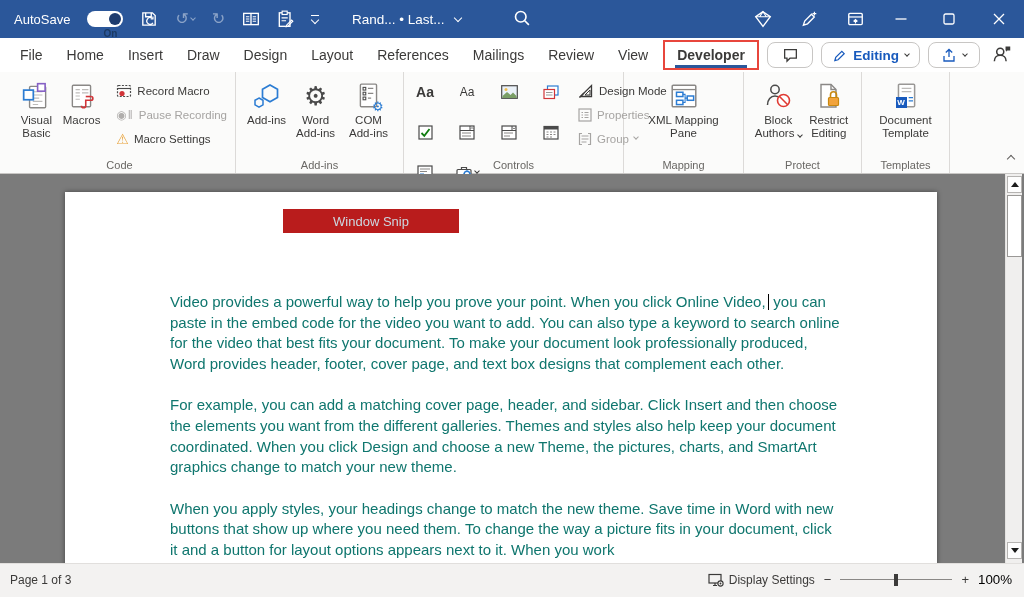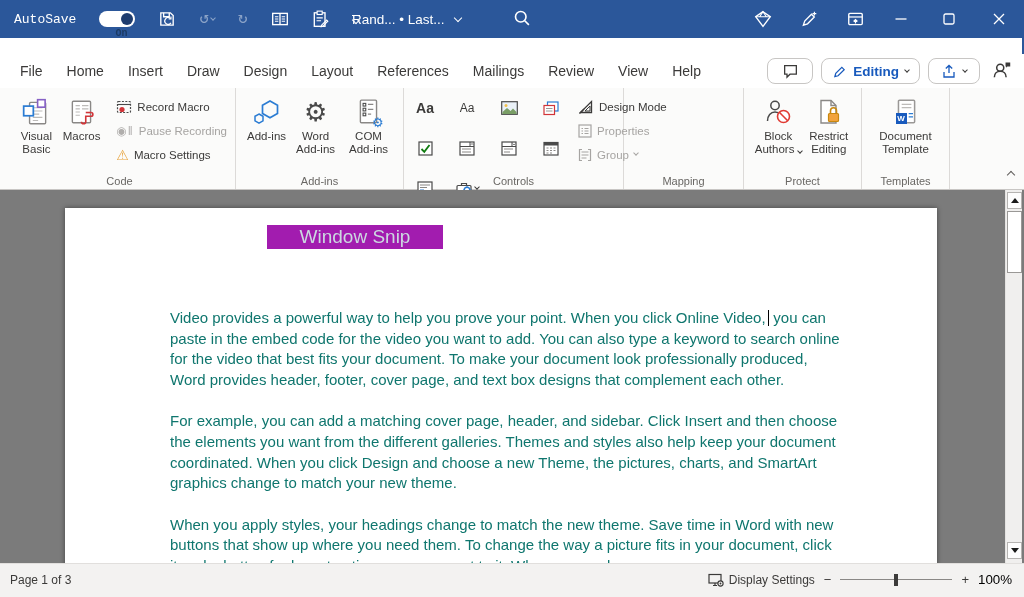--- a/index.html
+++ b/index.html
@@ -6,21 +6,21 @@
   html,body { width:1024px; height:597px; overflow:hidden; }
   body { font-family:"Liberation Sans", sans-serif; background:#fff; }
   button { background:none; border:none; padding:0; font-family:inherit; cursor:default; }
 
   .app { width:1024px; height:597px; position:relative; display:flex; flex-direction:column;
          box-shadow: inset -2px -2px 0 #2b579a; }
 
   
   .titlebar { height:38px; background:#2b579a; color:#fff; display:flex; align-items:center;
               position:relative; flex:0 0 auto; padding-left:14px; }
-  .tb-left { display:flex; align-items:center; gap:23px;font-family:Liberation Mono, monospace; }
+  .tb-left { display:flex; align-items:center; gap:17px; }
   .autosave-label { font-size:13px; }
   .toggle { width:36px; height:16px; background:#fff; border-radius:8px; position:relative;
             display:flex; align-items:center; }
   .toggle-text { font-size:10px; font-weight:bold; color:#1b3a63; padding-left:16px;margin-top:28px; }
   .knob { position:absolute; right:2px; top:2px; width:12px; height:12px; border-radius:50%; background:#1e3c6e; }
   .tbtn { color:#fff; display:flex; align-items:center; gap:2px; }
   .dim { opacity:.45; }
   .uglyph { font-size:16px; line-height:16px; }
   .tb-title { position:absolute; left:352px; top:0; height:38px; display:flex; align-items:center;
               gap:10px; font-size:13.5px; color:#fff; }
@@ -32,21 +32,21 @@
   
   .cv { display:inline-block; width:6px; height:6px; border-right:1.5px solid currentColor;
         border-bottom:1.5px solid currentColor; transform:rotate(45deg); margin-top:-3px; }
   .cv.up { transform:rotate(-135deg); margin-top:3px; }
   .cv.small { width:4px; height:4px; }
   .qat-more { display:flex; flex-direction:column; align-items:center; }
   .qat-more .bar { width:8px; height:1.4px; background:#fff; margin-bottom:2px; }
 
   
   .tabrow { height:34px; background:#fff; display:flex; align-items:center; padding-left:8px;
-            position:relative; flex:0 0 auto;margin-top:16px; }
+            position:relative; flex:0 0 auto; }
   .tab { font-size:14px; color:#3b3a39; padding:0 12px; line-height:32px; white-space:nowrap; }
   .tab-dev-box { border:2px solid #e8463c; height:30px; display:flex; align-items:center;
                  padding:0 10px; margin:0 3px; }
   .tab-dev-box .dev-label { font-size:14px; font-weight:bold; color:#3b3a39;
                  border-bottom:3px solid #2b579a; padding:2px 2px 2px; line-height:17px; }
   .tr-right { position:absolute; right:12px; top:4px; display:flex; align-items:center; gap:8px; }
   .pill-btn { border:1px solid #c8c6c4; border-radius:8px; height:26px; display:flex;
               align-items:center; justify-content:center; gap:6px; padding:0 10px;
               font-size:13.5px; color:#185abd; font-weight:bold; background:#fff; }
 
@@ -75,22 +75,22 @@
   .pause-glyph { font-size:12px; color:#b0aeac; letter-spacing:1px; }
   .rel { position:relative; }
   .w-badge { position:absolute; left:3px; bottom:3px; width:11px; height:11px; background:#185abd;
              color:#fff; font-size:8px; font-weight:bold; display:flex; align-items:center;
              justify-content:center; }
 
   
   .docarea { flex:1 1 auto; background:#7b7b7b; position:relative; overflow:hidden; }
   .page { position:absolute; left:65px; top:18px; width:872px; height:420px; background:#fff;
           box-shadow:0 0 5px rgba(0,0,0,.45); }
-  .watermark { position:absolute; left:202px; top:17px; width:176px; height:24px;
-               background:#a21caf; color:#ccd8e1; font-size:19px; display:flex;
+  .watermark { position:absolute; left:218px; top:17px; width:176px; height:24px;
+               background:#b91c1c; color:#ccd8e1; font-size:13px; display:flex;
                align-items:center; justify-content:center; }
   .doctext { padding:100px 95px 0 105px; font-size:15px; line-height:20.6px; color:#0f766e; }
   .doctext p { margin-bottom:21px; }
   .cursor { display:inline-block; width:1.5px; height:16px; background:#000;
             vertical-align:-3px; margin-left:2px; }
   .vscroll { position:absolute; right:2px; top:0; bottom:0; width:17px; background:#f0efee;
              border-left:1px solid #e5e3e1; }
   .scr-btn { position:absolute; left:1px; width:15px; height:17px; background:#fdfdfd;
              border:1px solid #b5b3b1; display:flex; align-items:center; justify-content:center; }
   .scr-up { top:2px; } .scr-down { bottom:4px; }
@@ -212,20 +212,25 @@
     <div class="tab">File</div>
     <div class="tab">Home</div>
     <div class="tab">Insert</div>
     <div class="tab">Draw</div>
     <div class="tab">Design</div>
     <div class="tab">Layout</div>
     <div class="tab">References</div>
     <div class="tab">Mailings</div>
     <div class="tab">Review</div>
     <div class="tab">View</div>
+    <div class="tab-dev-box">
+      <div>
+        <span class="dev-label">Developer</span>
+      </div>
+    </div>
     <div class="tab">Help</div>
 
     <div class="tr-right">
       <button class="pill-btn" style="width:46px;">
         <svg width="17" height="16" viewBox="0 0 16 15">
           <path d="M2.5 2.5h11v8h-6l-2.8 2.8v-2.8H2.5z" fill="none" stroke="#3b3a39" stroke-width="1.2"></path>
         </svg>
       </button>
       <button class="pill-btn">
         <svg width="15" height="15" viewBox="0 0 16 16">
@@ -422,20 +427,33 @@
             <path d="M3.5 4h7M3.5 7h7M3.5 10h5" stroke="#a6a4a2" stroke-width="1.1"></path>
           </svg>
           <span>Group</span>
           <span class="cv small"></span>
         </button>
       </div>
       <span class="grp-label">Controls</span>
     </div>
 
     <div class="grp" style="width:120px; justify-content:center;">
+      <button class="big" style="width:92px;">
+        <span class="ic">
+          <svg width="30" height="28" viewBox="0 0 28 26">
+            <rect x="3" y="3" width="22" height="20" rx="1" fill="#fff" stroke="#8a8886" stroke-width="1.4"></rect>
+            <line x1="3" y1="7" x2="25" y2="7" stroke="#8a8886" stroke-width="1.2"></line>
+            <rect x="7" y="9.5" width="6" height="4" fill="#fff" stroke="#2b7cd3" stroke-width="1.4"></rect>
+            <rect x="7" y="17" width="6" height="4" fill="#fff" stroke="#2b7cd3" stroke-width="1.4"></rect>
+            <rect x="17" y="13" width="6" height="4" fill="#fff" stroke="#2b7cd3" stroke-width="1.4"></rect>
+            <path d="M13 11.5h2v7.5h-2M15 15h2" fill="none" stroke="#2b7cd3" stroke-width="1"></path>
+          </svg>
+        </span>
+        <span>XML Mapping Pane</span>
+      </button>
       <span class="grp-label">Mapping</span>
     </div>
 
     <div class="grp" style="width:118px;">
       <button class="big" style="width:54px;">
         <span class="ic">
           <svg width="28" height="28" viewBox="0 0 28 28">
             <circle cx="11" cy="7.5" r="4.2" fill="none" stroke="#4a4a4a" stroke-width="1.5"></circle>
             <path d="M3.5 23c0-5.5 3.2-9 7.5-9 2.2 0 4 .9 5.3 2.4" fill="none" stroke="#4a4a4a" stroke-width="1.5"></path>
             <circle cx="19.5" cy="18.5" r="6" fill="#fff" stroke="#e03b34" stroke-width="1.6"></circle>

